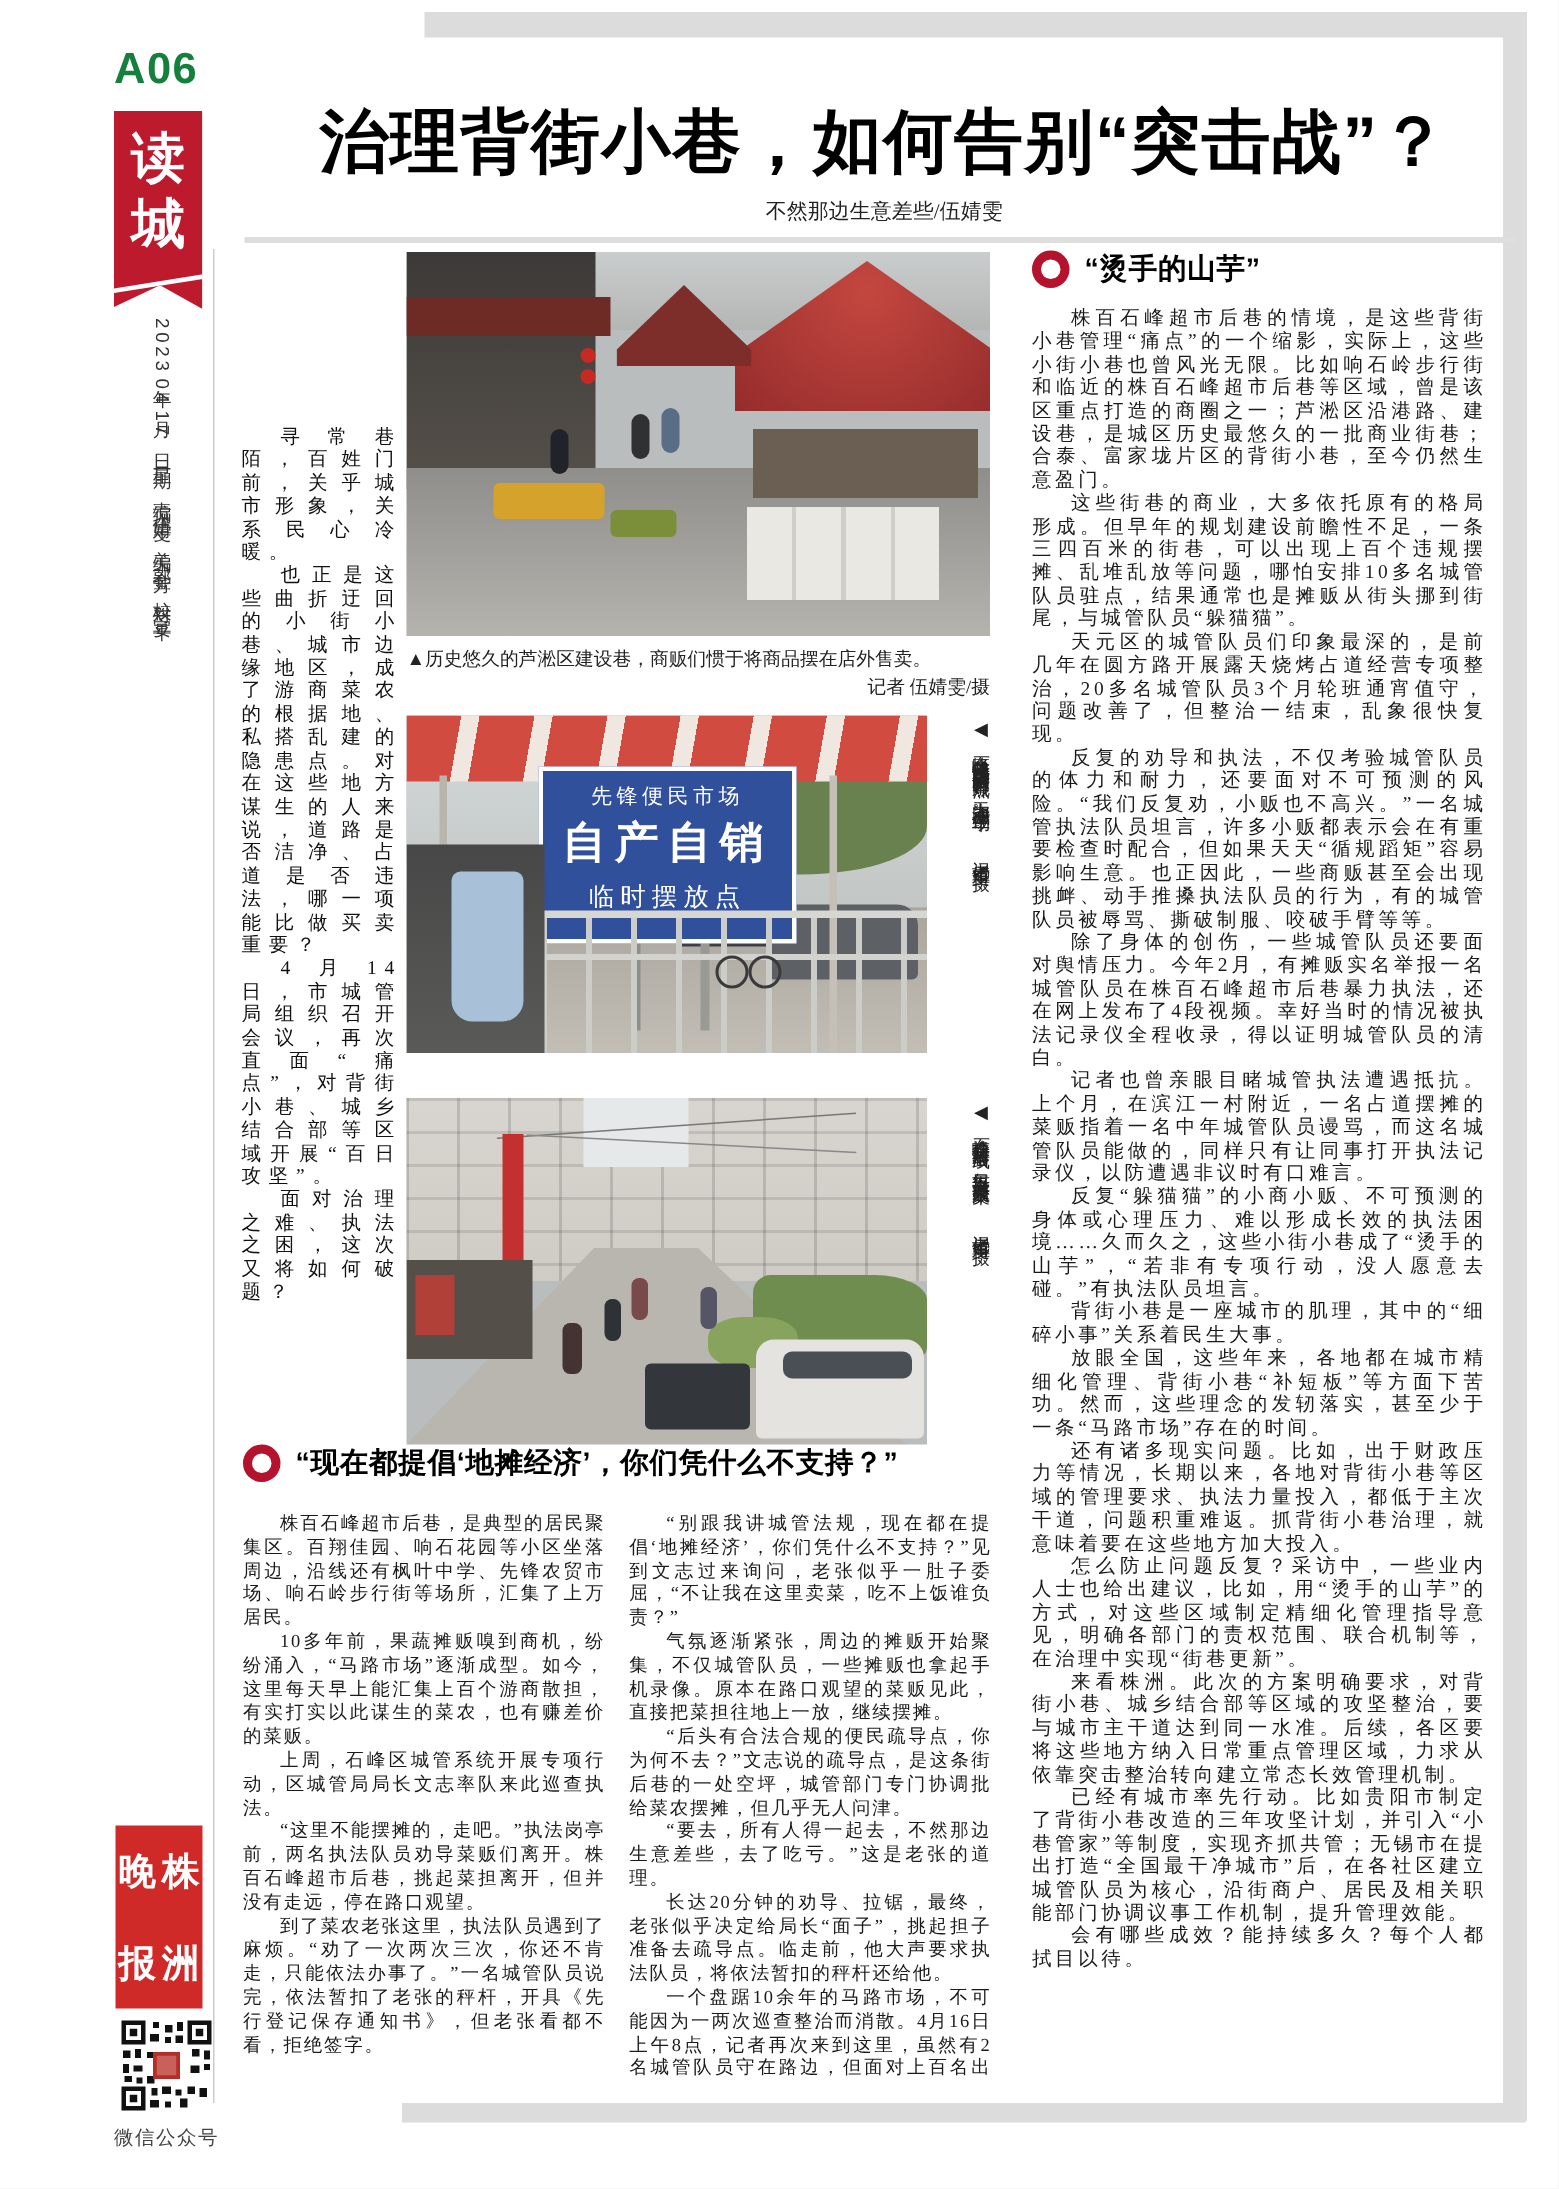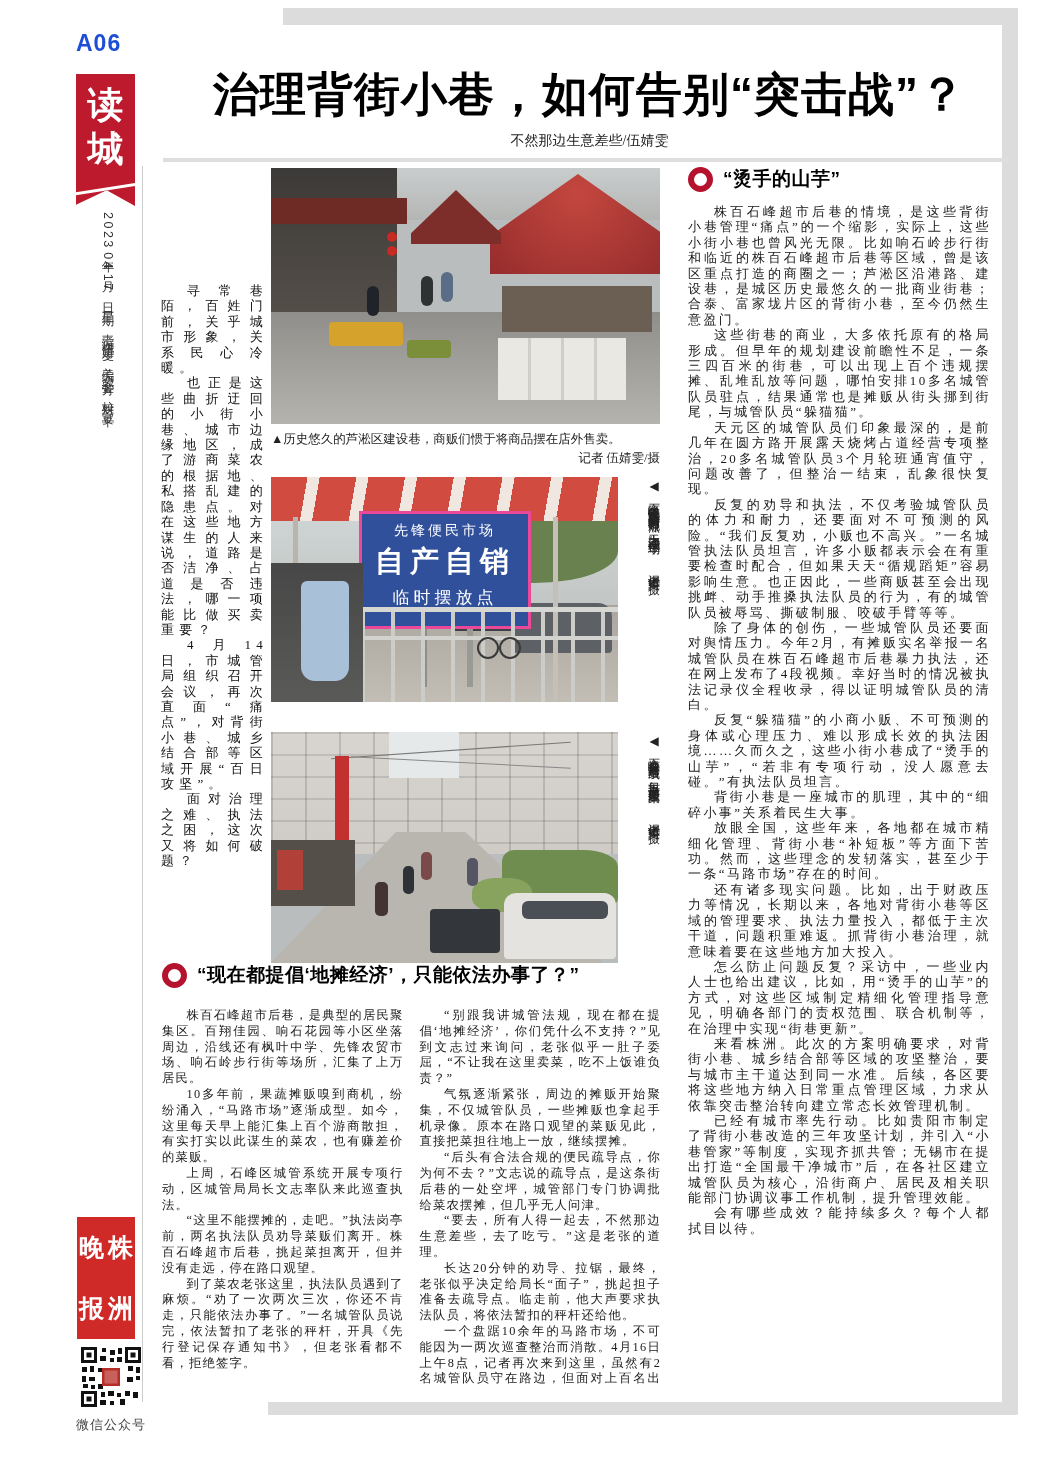--- a/index.html
+++ b/index.html
@@ -5,21 +5,21 @@
   html,body{margin:0;padding:0;background:#f2f2f2;}
   .page{position:relative;width:1039px;height:1459px;background:#ffffff;overflow:hidden;
         font-family:"Liberation Serif","DejaVu Serif",serif;color:#1a1a1a;}
   .edge{position:absolute;background:#dcdcdc;}
   .edge-top{left:283px;top:8px;width:728px;height:17px;}
   .edge-right{left:1002px;top:8px;width:16px;height:1406px;}
   .edge-bottom{left:268px;top:1402px;width:749px;height:13px;}
 
   
   .pageno{position:absolute;left:76px;top:30px;font-family:"Liberation Sans","DejaVu Sans",sans-serif;
-          font-size:23px;font-weight:bold;letter-spacing:1px;color:#1d4ed8;}
+          font-size:29px;font-weight:bold;letter-spacing:1px;color:#15803d;}
   .banner{position:absolute;left:76px;top:74px;width:59px;height:132px;background:#bd1a2d;
           clip-path:polygon(0 0,100% 0,100% 100%,52% 88%,0 99%);}
   .banner:after{content:"";position:absolute;left:-4px;bottom:16px;width:75px;height:3px;background:#fff;
           transform:rotate(-9deg);}
   .banner .chars{position:absolute;left:0;top:9px;width:100%;text-align:center;color:#fff;
           font-size:36px;font-weight:bold;line-height:44px;font-family:"Liberation Serif",serif;}
   .banner .chars span{display:block;}
   .dateline{position:absolute;left:99px;top:212px;height:660px;writing-mode:vertical-rl;
           font-size:12.5px;letter-spacing:2.5px;color:#333;font-family:"Liberation Sans",sans-serif;}
   .v-rule{position:absolute;left:142px;top:166px;width:1px;height:1236px;background:#cccccc;}
@@ -74,21 +74,21 @@
   
   .p2-sky{left:0;top:0;width:100%;height:128px;background:linear-gradient(#d4dbdc,#c2c6c4);}
   .p2-bldg{left:150px;top:62px;width:70px;height:42px;background:#e3e1da;}
   .p2-trees{right:0;top:26px;width:210px;height:80px;background:#68814f;border-radius:30% 18% 40% 45%;}
   .p2-trees2{right:120px;top:56px;width:120px;height:48px;background:#7a9160;border-radius:45%;}
   .p2-ground{left:0;top:128px;width:100%;height:97px;background:linear-gradient(#aaa69e,#c2beb5);}
   .p2-awning{left:0;top:0;width:100%;height:44px;
           background:repeating-linear-gradient(100deg,#d14b41 0 36px,#efe7e0 36px 48px);}
   .p2-pole1{left:22px;top:40px;width:5px;height:185px;background:#b9b5ad;}
   .p2-pole2{left:282px;top:40px;width:5px;height:185px;background:#c4c0b8;}
-  .p2-sign{left:88px;top:34px;width:166px;height:112px;background:#30509c;border:3px solid #ec4899;
+  .p2-sign{left:88px;top:34px;width:166px;height:112px;background:#30509c;border:3px solid #ffffff;
           color:#fff;text-align:center;font-family:"Liberation Sans",sans-serif;}
   .p2-sign span{position:static;display:block;}
   .p2-sl1{font-size:14px;letter-spacing:3px;margin-top:8px;}
   .p2-sl2{font-size:29px;font-weight:bold;letter-spacing:6px;margin-top:2px;}
   .p2-sl3{font-size:17px;letter-spacing:4px;margin-top:4px;}
   .p2-post1{left:150px;top:146px;width:6px;height:64px;background:#8e8e8a;}
   .p2-post2{left:196px;top:146px;width:6px;height:64px;background:#9a9a94;}
   .p2-rail{left:0;bottom:0;width:100%;height:90px;border-top:5px solid #d6d6d2;
           background:repeating-linear-gradient(90deg,#ccccc8 0 4px,rgba(0,0,0,0) 4px 30px);}
   .p2-rail2{left:0;bottom:62px;width:100%;height:4px;background:#d2d2ce;}
@@ -254,21 +254,21 @@
     <div class="p3-pc"></div>
     <div class="p3-pd"></div>
   </figure>
   <div class="cap-v cap-v3">
     <span>◀石峰株百超市后巷沿线，每日上百个游商菜贩聚集。</span>
     <span class="credit">记者伍婧雯 摄</span>
   </div>
 
   <div class="sec-head sh-mid">
     <span class="ring"></span>
-    <h2>“现在都提倡‘地摊经济’，只能依法办事了？”</h2>
+    <h2>“现在都提倡‘地摊经济’，你们凭什么不支持？”</h2>
   </div>
   <div class="art-mid">
     <p>株百石峰超市后巷，是典型的居民聚集区。百翔佳园、响石花园等小区坐落周边，沿线还有枫叶中学、先锋农贸市场、响石岭步行街等场所，汇集了上万居民。</p>
     <p>10多年前，果蔬摊贩嗅到商机，纷纷涌入，“马路市场”逐渐成型。如今，这里每天早上能汇集上百个游商散担，有实打实以此谋生的菜农，也有赚差价的菜贩。</p>
     <p>上周，石峰区城管系统开展专项行动，区城管局局长文志率队来此巡查执法。</p>
     <p>“这里不能摆摊的，走吧。”执法岗亭前，两名执法队员劝导菜贩们离开。株百石峰超市后巷，挑起菜担离开，但并没有走远，停在路口观望。</p>
     <p>到了菜农老张这里，执法队员遇到了麻烦。“劝了一次两次三次，你还不肯走，只能依法办事了。”一名城管队员说完，依法暂扣了老张的秤杆，开具《先行登记保存通知书》，但老张看都不看，拒绝签字。</p>
     <p>“别跟我讲城管法规，现在都在提倡‘地摊经济’，你们凭什么不支持？”见到文志过来询问，老张似乎一肚子委屈，“不让我在这里卖菜，吃不上饭谁负责？”</p>
     <p>气氛逐渐紧张，周边的摊贩开始聚集，不仅城管队员，一些摊贩也拿起手机录像。原本在路口观望的菜贩见此，直接把菜担往地上一放，继续摆摊。</p>
     <p>“后头有合法合规的便民疏导点，你为何不去？”文志说的疏导点，是这条街后巷的一处空坪，城管部门专门协调批给菜农摆摊，但几乎无人问津。</p>
@@ -281,20 +281,21 @@
   <div class="col-right">
     <div class="sec-head">
       <span class="ring"></span>
       <h2>“烫手的山芋”</h2>
     </div>
     <p>株百石峰超市后巷的情境，是这些背街小巷管理“痛点”的一个缩影，实际上，这些小街小巷也曾风光无限。比如响石岭步行街和临近的株百石峰超市后巷等区域，曾是该区重点打造的商圈之一；芦淞区沿港路、建设巷，是城区历史最悠久的一批商业街巷；合泰、富家垅片区的背街小巷，至今仍然生意盈门。</p>
     <p>这些街巷的商业，大多依托原有的格局形成。但早年的规划建设前瞻性不足，一条三四百米的街巷，可以出现上百个违规摆摊、乱堆乱放等问题，哪怕安排10多名城管队员驻点，结果通常也是摊贩从街头挪到街尾，与城管队员“躲猫猫”。</p>
     <p>天元区的城管队员们印象最深的，是前几年在圆方路开展露天烧烤占道经营专项整治，20多名城管队员3个月轮班通宵值守，问题改善了，但整治一结束，乱象很快复现。</p>
     <p>反复的劝导和执法，不仅考验城管队员的体力和耐力，还要面对不可预测的风险。“我们反复劝，小贩也不高兴。”一名城管执法队员坦言，许多小贩都表示会在有重要检查时配合，但如果天天“循规蹈矩”容易影响生意。也正因此，一些商贩甚至会出现挑衅、动手推搡执法队员的行为，有的城管队员被辱骂、撕破制服、咬破手臂等等。</p>
     <p>除了身体的创伤，一些城管队员还要面对舆情压力。今年2月，有摊贩实名举报一名城管队员在株百石峰超市后巷暴力执法，还在网上发布了4段视频。幸好当时的情况被执法记录仪全程收录，得以证明城管队员的清白。</p>
+    <p>记者也曾亲眼目睹城管执法遭遇抵抗。上个月，在滨江一村附近，一名占道摆摊的菜贩指着一名中年城管队员谩骂，而这名城管队员能做的，同样只有让同事打开执法记录仪，以防遭遇非议时有口难言。</p>
     <p>反复“躲猫猫”的小商小贩、不可预测的身体或心理压力、难以形成长效的执法困境……久而久之，这些小街小巷成了“烫手的山芋”，“若非有专项行动，没人愿意去碰。”有执法队员坦言。</p>
     <p>背街小巷是一座城市的肌理，其中的“细碎小事”关系着民生大事。</p>
     <p>放眼全国，这些年来，各地都在城市精细化管理、背街小巷“补短板”等方面下苦功。然而，这些理念的发轫落实，甚至少于一条“马路市场”存在的时间。</p>
     <p>还有诸多现实问题。比如，出于财政压力等情况，长期以来，各地对背街小巷等区域的管理要求、执法力量投入，都低于主次干道，问题积重难返。抓背街小巷治理，就意味着要在这些地方加大投入。</p>
     <p>怎么防止问题反复？采访中，一些业内人士也给出建议，比如，用“烫手的山芋”的方式，对这些区域制定精细化管理指导意见，明确各部门的责权范围、联合机制等，在治理中实现“街巷更新”。</p>
     <p>来看株洲。此次的方案明确要求，对背街小巷、城乡结合部等区域的攻坚整治，要与城市主干道达到同一水准。后续，各区要将这些地方纳入日常重点管理区域，力求从依靠突击整治转向建立常态长效管理机制。</p>
     <p>已经有城市率先行动。比如贵阳市制定了背街小巷改造的三年攻坚计划，并引入“小巷管家”等制度，实现齐抓共管；无锡市在提出打造“全国最干净城市”后，在各社区建立城管队员为核心，沿街商户、居民及相关职能部门协调议事工作机制，提升管理效能。</p>
     <p>会有哪些成效？能持续多久？每个人都拭目以待。</p>
   </div>
 

